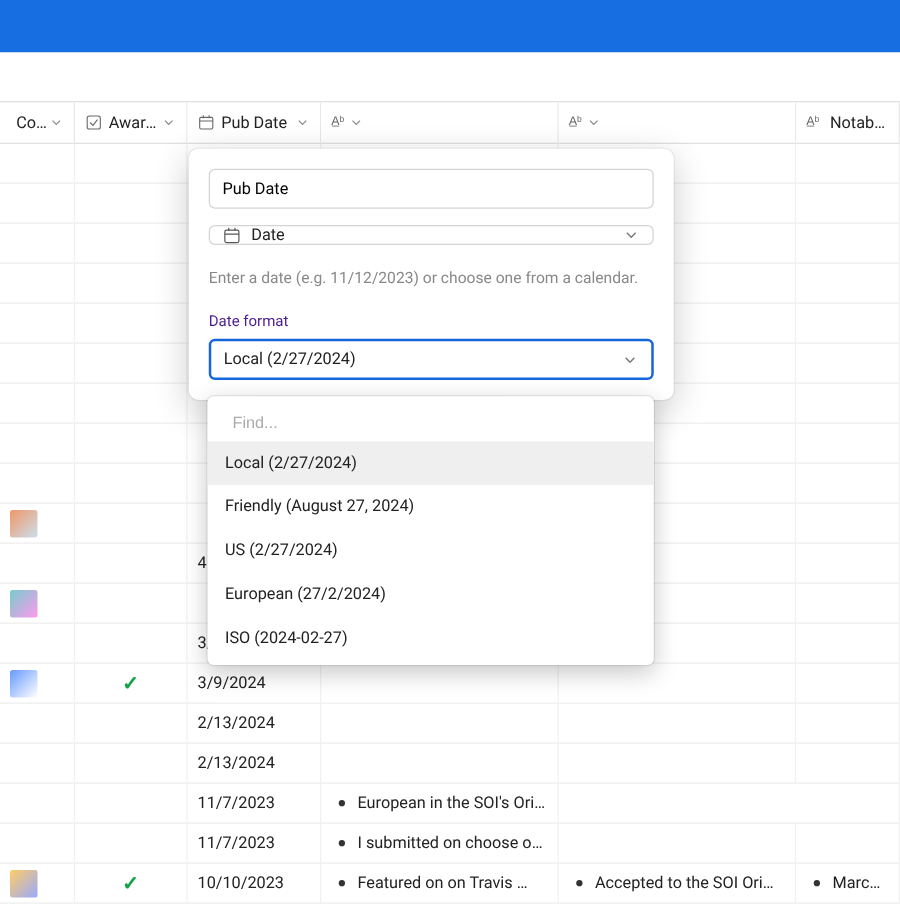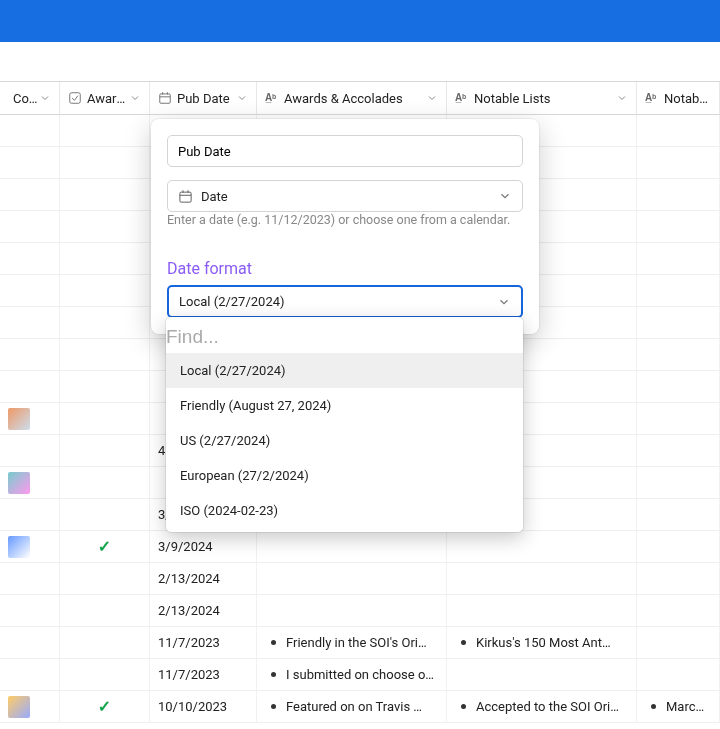--- a/index.html
+++ b/index.html
@@ -6,21 +6,21 @@
   html, body { margin:0; padding:0; font-family: -apple-system, BlinkMacSystemFont, "Segoe UI", Roboto, sans-serif; font-size:13px; background:#fff; color:#222; }
   .stage { width:720px; height:729px; overflow:hidden; position:relative; }
   .banner { height:42px; background:#166ee1; }
   .gap { height:39px; background:#fff; }
 
   
   .headers { display:flex; height:34px; border-top:1px solid #d8d8d8; border-bottom:1px solid #d8d8d8; }
   .hcell { display:flex; align-items:center; padding:0 8px; border-right:1px solid #e8e8e8; background:#fff; white-space:nowrap; overflow:hidden; cursor:pointer; position:relative; }
   .hcell .lbl { flex:1; overflow:hidden; text-overflow:ellipsis; padding-left:5px; }
   .hcell svg.typeicon { width:14px; height:14px; stroke:#666; fill:none; stroke-width:1.5; flex-shrink:0; }
-  .hcell .abc { font-size:10px; color:#666; font-weight:700; flex-shrink:0; width:14px; line-height:1; }
+  .hcell .abc { font-size:10px; color:#666; font-weight:400; flex-shrink:0; width:14px; line-height:1; }
   .hcell svg.cd { width:12px; height:12px; stroke:#888; fill:none; stroke-width:2; flex-shrink:0; }
   .col-cover   { width:60px; }
   .col-debut   { width:90px; }
   .col-pubdate { width:107px; }
   .col-awards  { width:190px; }
   .col-lists   { width:190px; }
   .col-events  { flex:1; }
 
   
   .rows { position:relative; }
@@ -32,30 +32,30 @@
   .thumb.c { background:linear-gradient(135deg,#69f,#fff); }
   .thumb.d { background:linear-gradient(135deg,#fc6,#9af); }
   .check { color:#12a34a; font-weight:bold; font-size:16px; width:100%; text-align:center; }
   .bullet { display:inline-block; width:5px; height:5px; background:#333; border-radius:50%; margin-right:10px; margin-left:6px; flex-shrink:0; }
   .celltxt { overflow:hidden; text-overflow:ellipsis; }
 
   
   .popover { position:absolute; left:151px; top:119px; width:388px; background:#fff; border-radius:8px; box-shadow:0 0 0 1px rgba(0,0,0,.05), 0 8px 28px rgba(0,0,0,.20); padding:16px; z-index:5; }
   .pv-input { width:100%; height:32px; border:1px solid #d4d4d4; border-radius:5px; padding:0 10px; font-size:13px; font-family:inherit; }
   .pv-input::placeholder{ color:#777;}
-  .pv-select { display:flex; align-items:center; width:100%; height:32px; border:1px solid #d4d4d4; border-radius:5px; padding:0 10px; margin-top:13px; cursor:pointer; }
+  .pv-select { display:flex; align-items:center; width:100%; height:16px; border:1px solid #d4d4d4; border-radius:5px; padding:0 10px; margin-top:13px; cursor:pointer; }
   .pv-select .lbl { flex:1; padding-left:8px; }
-  .pv-help { color:#888; font-size:12.5px; margin-top:0; }
-  .pv-label { color:#8b5cf6; font-size:16px; margin-top:32px; }
+  .pv-help { color:#888; font-size:12.5px; margin-top:19px; }
+  .pv-label { color:#4c1d95; font-size:12px; margin-top:20px; }
   .pv-format { display:flex; align-items:center; width:100%; height:33px; border:2px solid #1666db; border-radius:5px; padding:0 10px; margin-top:7px; cursor:pointer; }
   .pv-format .lbl { flex:1; }
 
   
   .ddlist { position:absolute; left:166px; top:317px; width:357px; background:#fff; border-radius:5px; box-shadow:0 0 0 1px rgba(0,0,0,.08), 0 6px 20px rgba(0,0,0,.22); z-index:10; padding:4px 0; overflow:hidden; }
-  .dd-find { border:none; width:100%; height:32px; padding:0 0; font-size:19px; outline:none; }
+  .dd-find { border:none; width:100%; height:32px; padding:0 20px; font-size:13px; outline:none; }
   .dd-find::placeholder{ color:#aaa; }
   .dd-item { height:35px; display:flex; align-items:center; padding:0 14px; cursor:pointer; }
   .dd-item.sel { background:#efefef; }
 </style>
 </head>
 <body>
 
 <div class="stage">
   <div class="banner"></div>
   <div class="gap"></div>
@@ -84,28 +84,26 @@
           <line x1="8" y1="2" x2="8" y2="6"></line>
           <line x1="16" y1="2" x2="16" y2="6"></line>
         </svg>
       <span class="lbl">Pub Date</span>
       <svg class="cd" viewBox="0 0 24 24">
           <polyline points="6 9 12 15 18 9"></polyline>
         </svg>
     </div>
     <div class="hcell col-awards">
       <span class="abc">A̲ᵇ</span>
-      <span class="lbl">Awards &amp; Accolades</span>
       <svg class="cd" viewBox="0 0 24 24">
           <polyline points="6 9 12 15 18 9"></polyline>
         </svg>
     </div>
     <div class="hcell col-lists">
       <span class="abc">A̲ᵇ</span>
-      <span class="lbl">Notable Lists</span>
       <svg class="cd" viewBox="0 0 24 24">
           <polyline points="6 9 12 15 18 9"></polyline>
         </svg>
     </div>
     <div class="hcell col-events">
       <span class="abc">A̲ᵇ</span>
       <span class="lbl">Notable Ever</span>
     </div>
   </div>
 
@@ -246,25 +244,21 @@
       <div class="cell col-awards"></div>
         <div class="cell col-lists"></div>
         <div class="cell col-events"></div>
     </div>
     <div class="row">
         <div class="cell col-cover"></div>
         <div class="cell col-debut"></div>
       <div class="cell col-pubdate">11/7/2023</div>
       <div class="cell col-awards">
           <span class="bullet"></span>
-          <span class="celltxt">Friendly in the SOI's Ori…</span>
-        </div>
-      <div class="cell col-lists">
-          <span class="bullet"></span>
-          <span class="celltxt">Kirkus's 150 Most Ant…</span>
+          <span class="celltxt">European in the SOI's Ori…</span>
         </div>
       <div class="cell col-events"></div>
     </div>
     <div class="row">
         <div class="cell col-cover"></div>
         <div class="cell col-debut"></div>
       <div class="cell col-pubdate">11/7/2023</div>
       <div class="cell col-awards">
           <span class="bullet"></span>
           <span class="celltxt">I submitted on choose of …</span>
@@ -318,16 +312,16 @@
         </svg>
     </div>
   </div>
 
   <div class="ddlist">
     <input class="dd-find" placeholder="Find..." style="">
     <div class="dd-item sel">Local (2/27/2024)</div>
     <div class="dd-item">Friendly (August 27, 2024)</div>
     <div class="dd-item">US (2/27/2024)</div>
     <div class="dd-item">European (27/2/2024)</div>
-    <div class="dd-item">ISO (2024-02-23)</div>
+    <div class="dd-item">ISO (2024-02-27)</div>
   </div>
 
 </div>
 
 </body></html>

